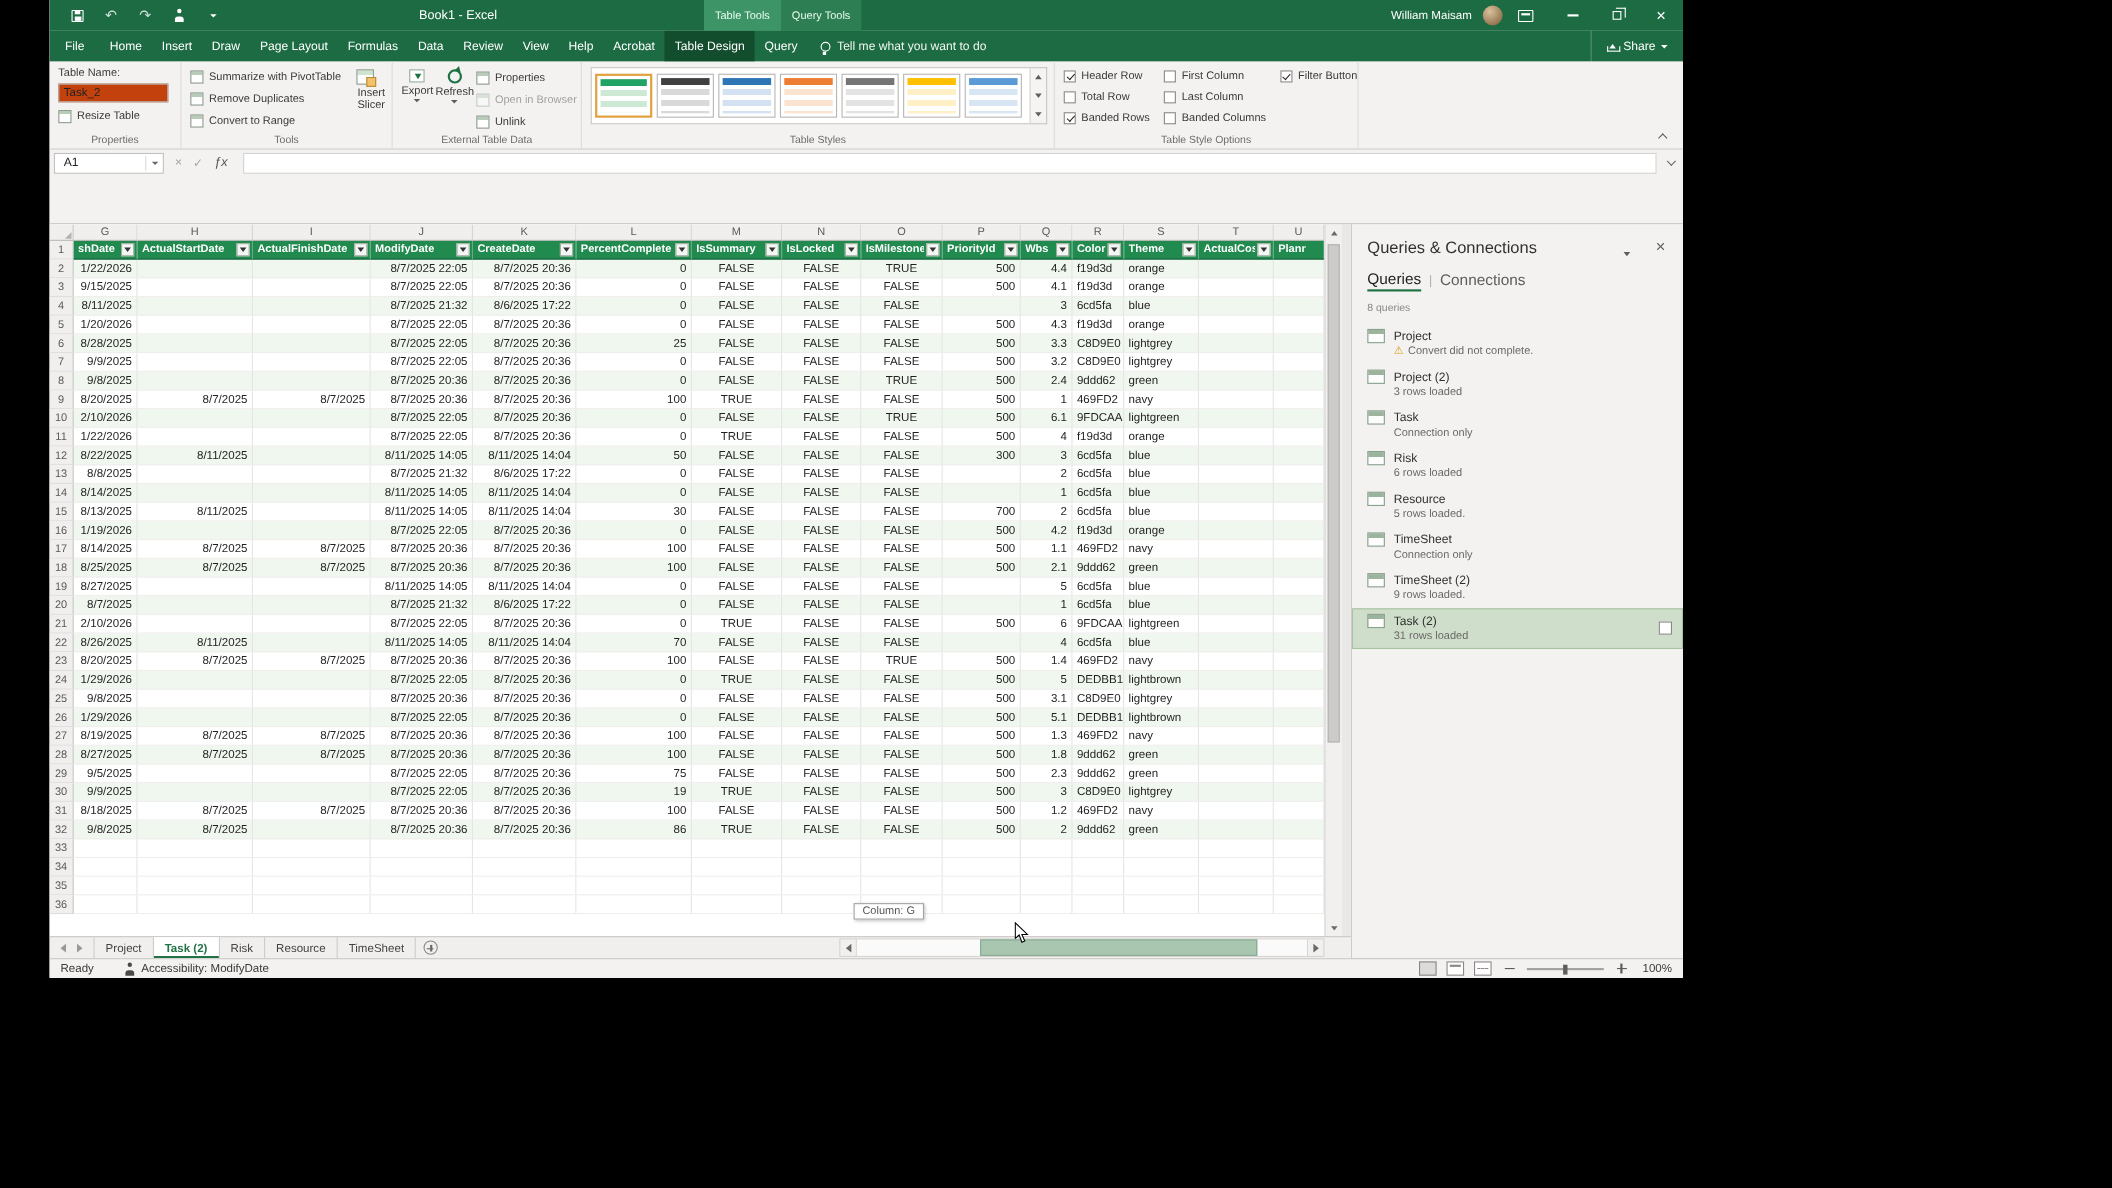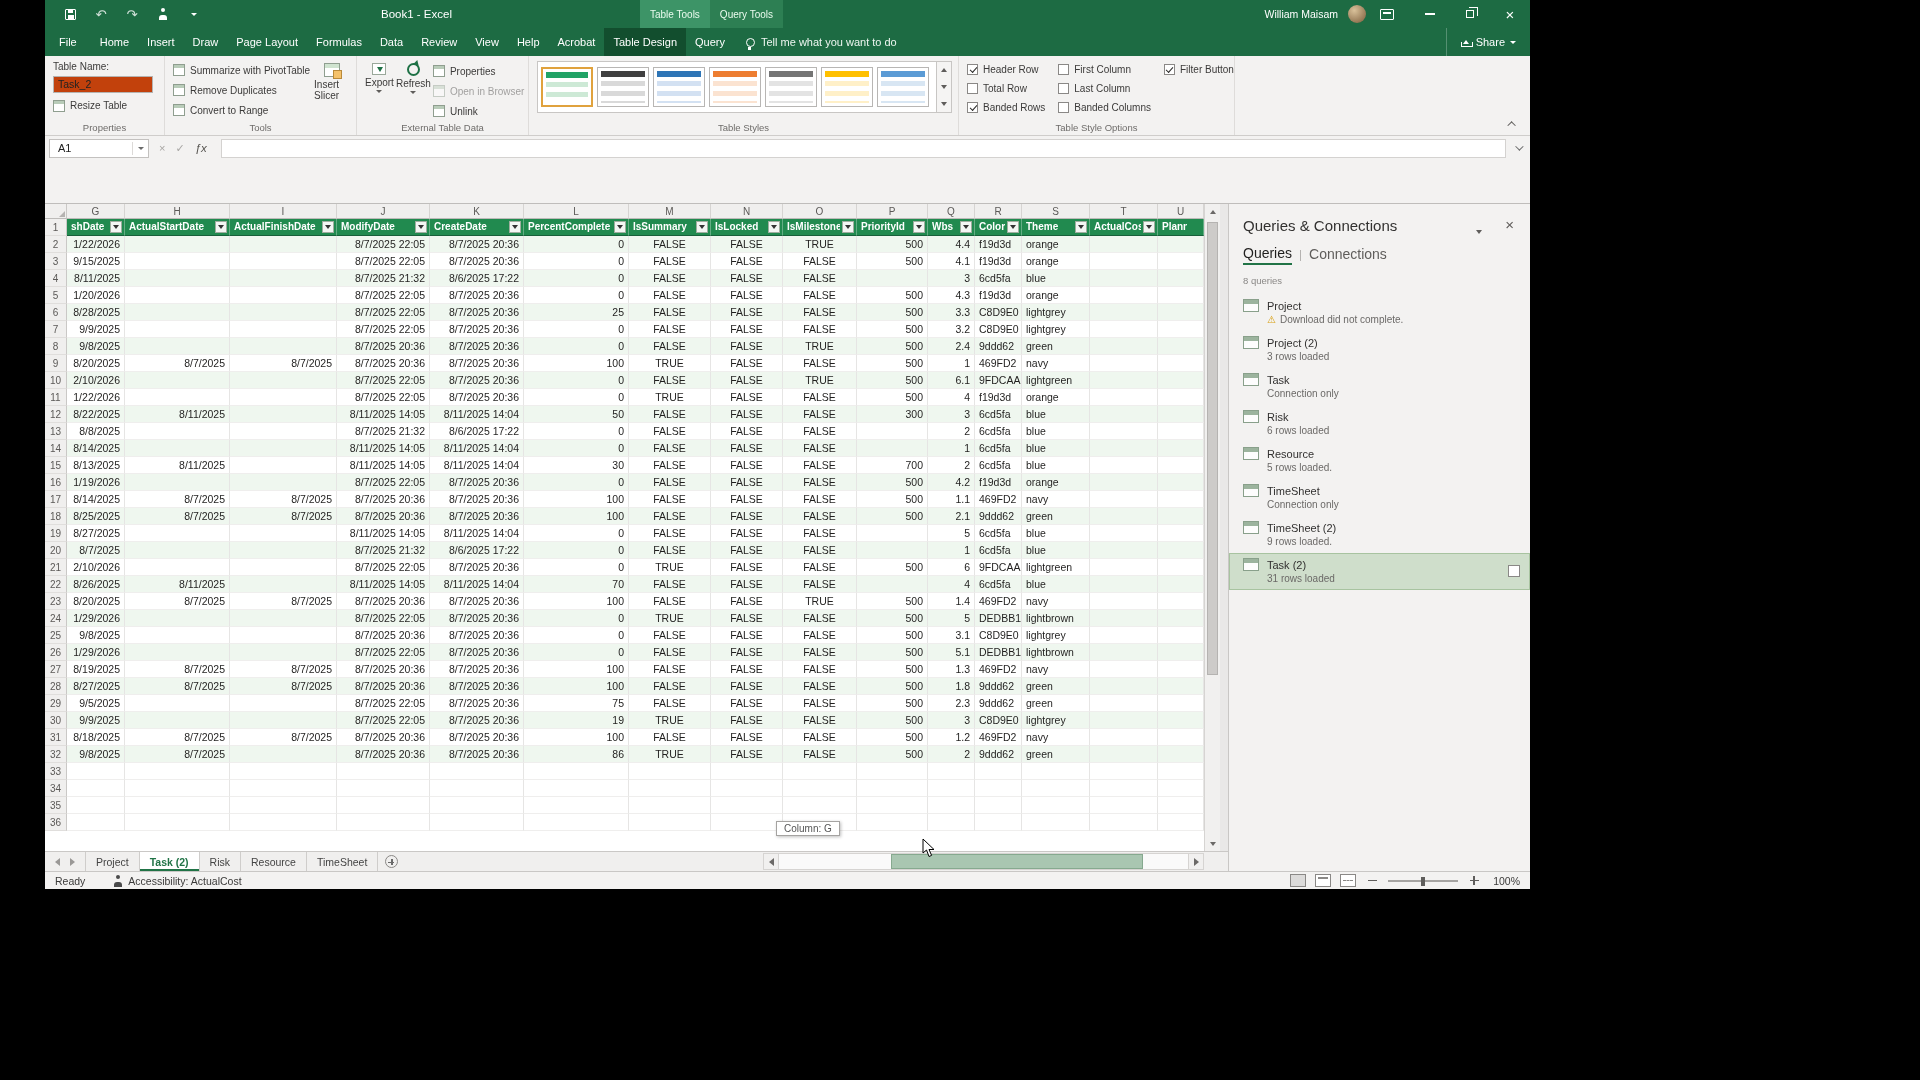--- a/index.html
+++ b/index.html
@@ -61,21 +61,21 @@
 .rgroup{position:relative;border-right:1px solid #dedcda;padding:5px 6px 14px 8px;flex:0 0 auto}
 .rgroup-label{position:absolute;left:0;right:0;bottom:2px;text-align:center;font-size:9.5px;color:#6e6c6a;white-space:nowrap}
 .g-props{width:120px}
 .tn-label{font-size:10px;color:#3b3a39;display:block;margin:0 0 2px}
 .tn-input{width:100px;height:17px;border:1px solid #b5b3b1;background:#c2410c;font-size:10.5px;padding:0 4px;font-family:inherit;color:#222}
 .small-btn{display:flex;align-items:center;gap:5px;font-size:10px;color:#3b3a39;height:18px;white-space:nowrap}
 .small-btn.disabled{opacity:.45}
 .gicon{width:12px;height:12px;border:1px solid #8f9e8f;background:linear-gradient(#b9ccb9 0 3px,#fff 3px);flex:0 0 auto;display:inline-block}
 .g-tools{width:192px;display:flex;gap:4px}
 .tools-stack{display:flex;flex-direction:column;gap:2px}
-.bigbtn{width:48px;display:flex;flex-direction:column;align-items:center;font-size:10px;color:#3b3a39;text-align:left;padding-top:2px;gap:2px;line-height:1.1}
+.bigbtn{width:48px;display:flex;flex-direction:column;align-items:center;font-size:10px;color:#3b3a39;text-align:right;padding-top:2px;gap:2px;line-height:1.1}
 .slicer-ico{width:16px;height:14px;border:1px solid #8f9e8f;background:linear-gradient(#cfe3cf 0 4px,#fff 4px);position:relative;display:inline-block}
 .slicer-ico::after{content:"";position:absolute;right:-3px;bottom:-3px;width:7px;height:7px;background:#f5c26b;border:1px solid #b98a3a}
 .g-ext{width:172px;display:flex;gap:2px}
 .export-ico{width:14px;height:12px;border:1px solid #9aa89a;background:#fff;position:relative;display:inline-block}
 .export-ico::after{content:"";position:absolute;left:4px;top:3px;border:3px solid transparent;border-top:5px solid #1e7145}
 .refresh-ico{width:13px;height:13px;border:2px solid #1e7145;border-radius:50%;position:relative;display:inline-block}
 .refresh-ico::after{content:"";position:absolute;right:-4px;top:-3px;border:3px solid transparent;border-left:5px solid #1e7145;transform:rotate(45deg)}
 .ext-stack{display:flex;flex-direction:column;gap:2px;padding-top:1px}
 .g-so{width:276px;padding-top:7px}
 .so-grid{display:flex;gap:13px}
@@ -1199,21 +1199,21 @@
         </div>
         <div class="qp-count">8 queries</div>
         <div class="qlist">
             <div class="qitem">
               <div class="qtop">
                 <div class="qicon"></div>
                 <div class="qname">Project</div>
               </div>
               <div class="qsub">
                 <div class="warn-icon">⚠</div>
-                <div class="qstatus">Download did not complete.</div>
+                <div class="qstatus">Convert did not complete.</div>
               </div>
             </div>
             <div class="qitem">
               <div class="qtop">
                 <div class="qicon"></div>
                 <div class="qname">Project (2)</div>
               </div>
               <div class="qsub">
                 <div class="qstatus">3 rows loaded</div>
               </div>
@@ -1274,21 +1274,21 @@
               <div class="qaction"></div>
             </div>
           </div>
       </div>
     </div>
 
     <div class="statusbar">
       <span class="sb-ready">Ready</span>
       <div class="sb-acc">
         <span class="person dark"></span>
-        <span>Accessibility: ActualCost</span>
+        <span>Accessibility: ModifyDate</span>
       </div>
       <div class="sb-right">
         <div class="view-btn active"></div>
         <div class="view-btn v2"></div>
         <div class="view-btn v3"></div>
         <div class="zoom-btn">
             <span class="minus-bar"></span>
           </div>
         <div class="zoom-slider">
           <div class="zs-track"></div>

